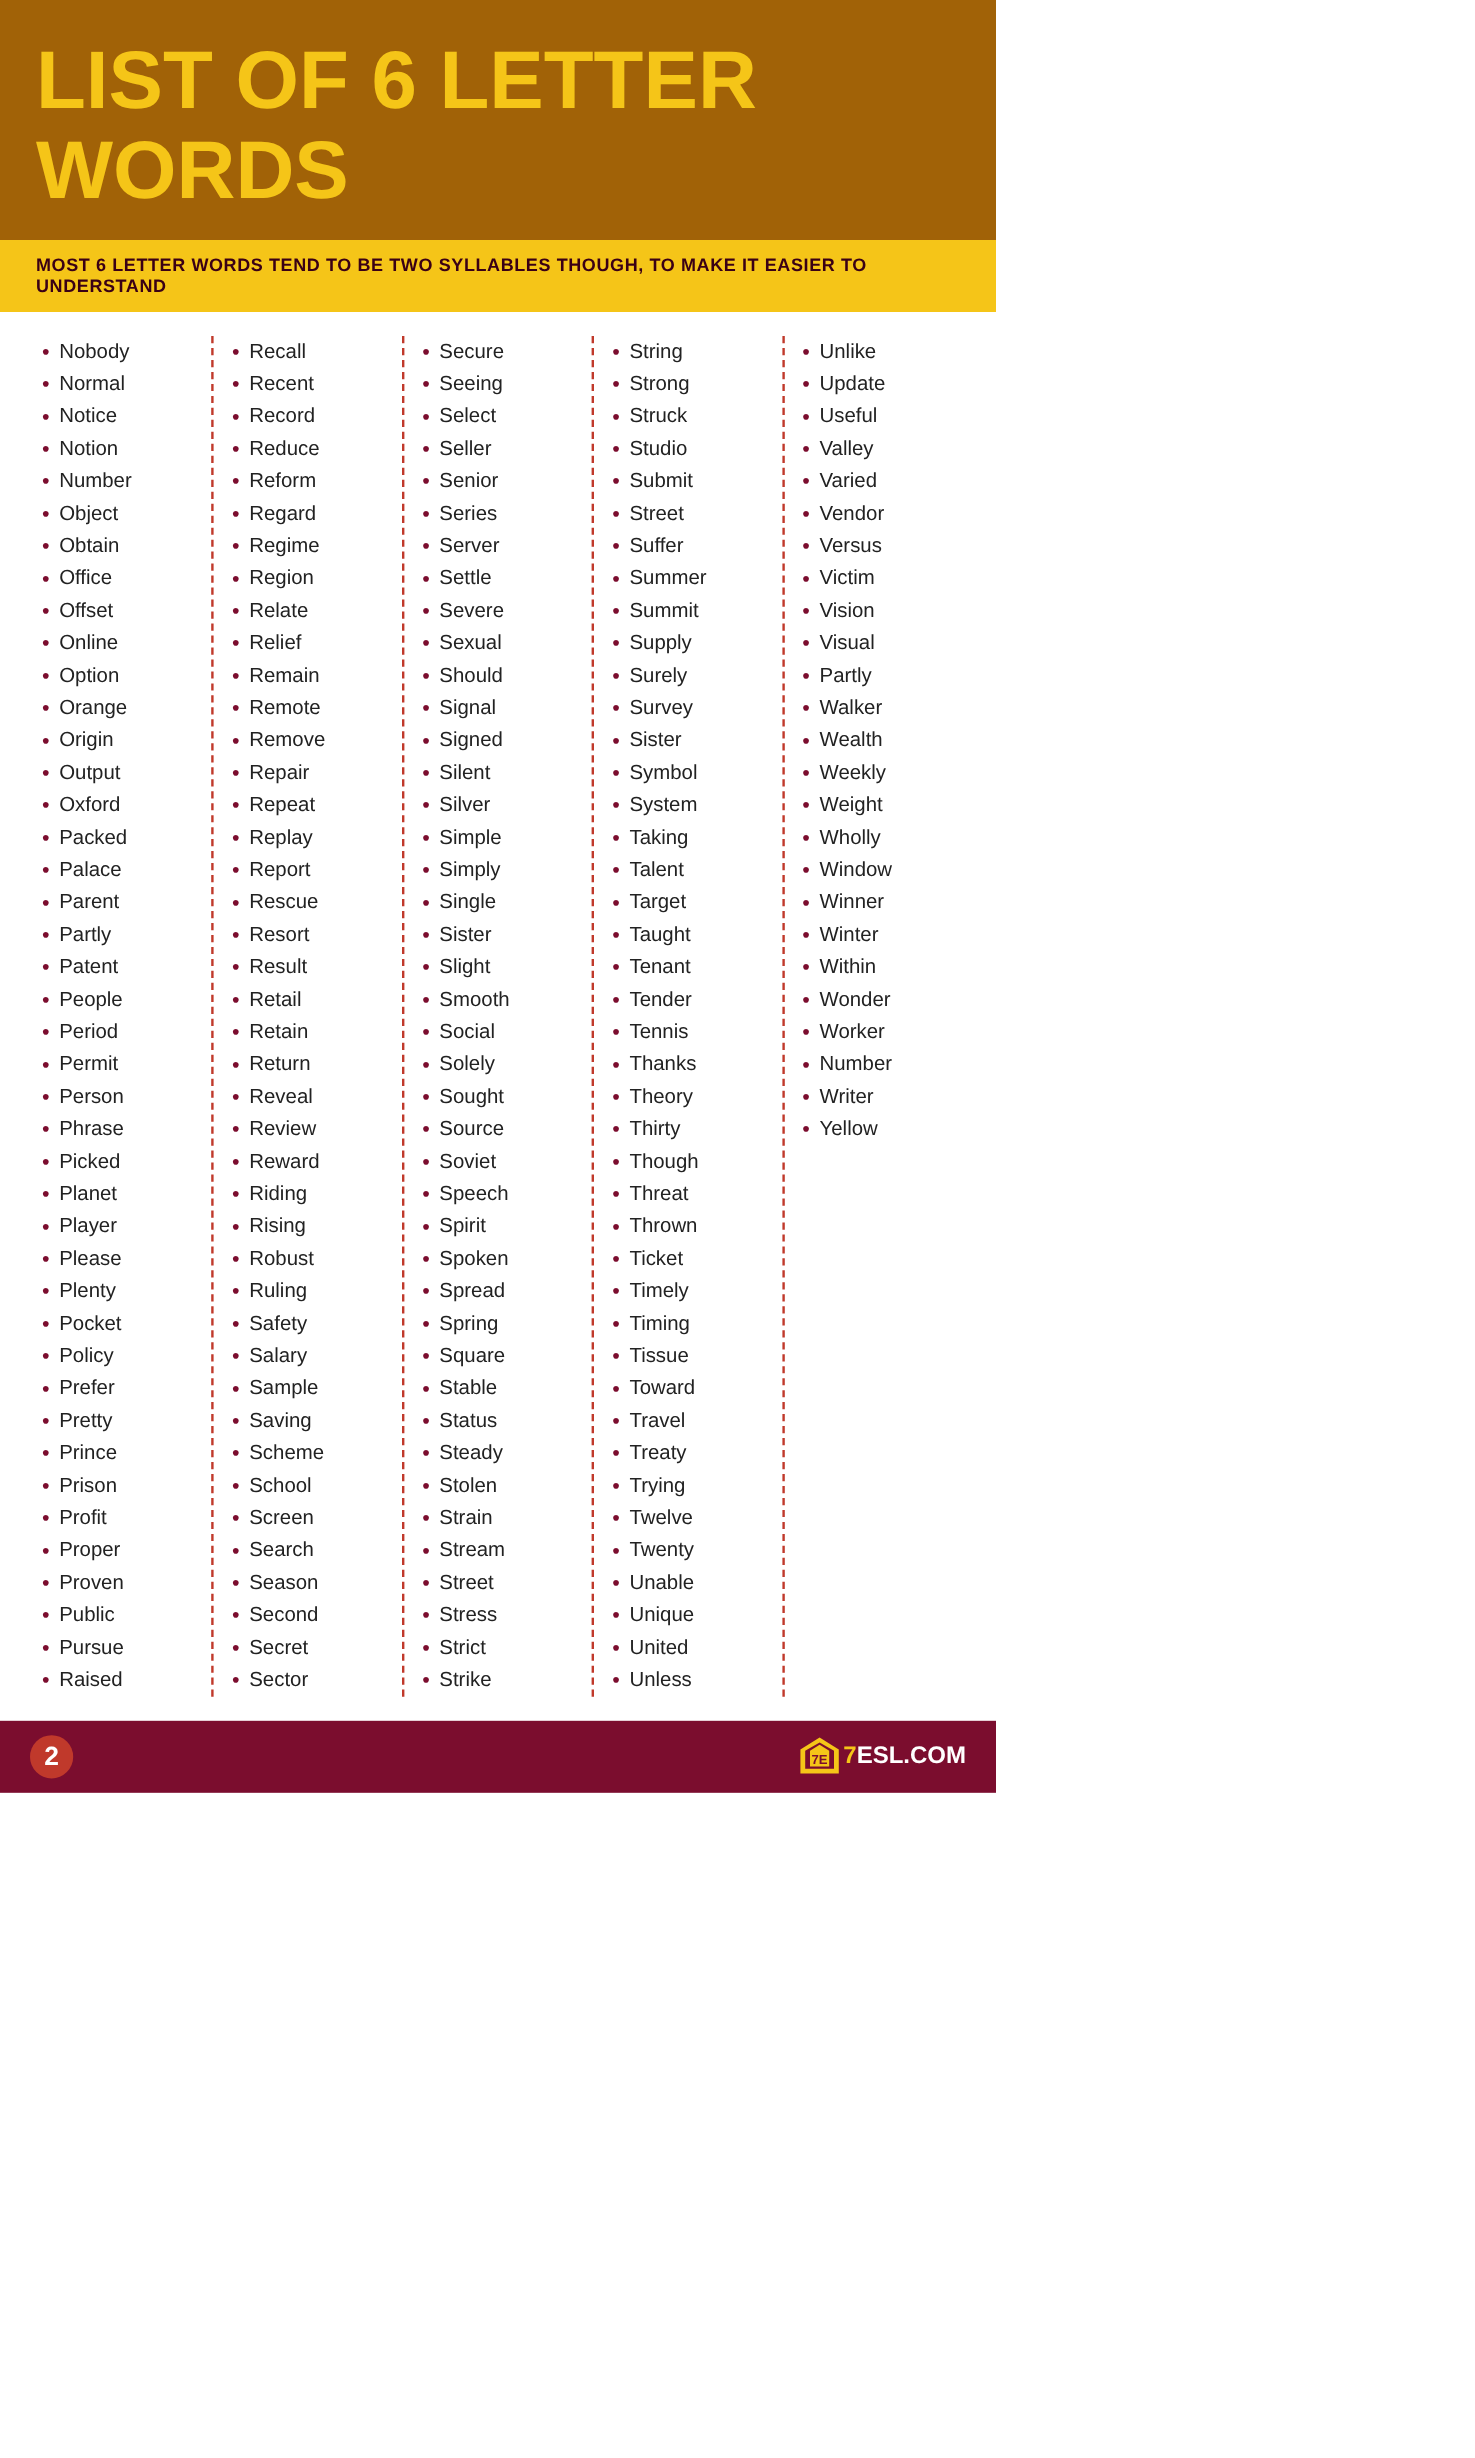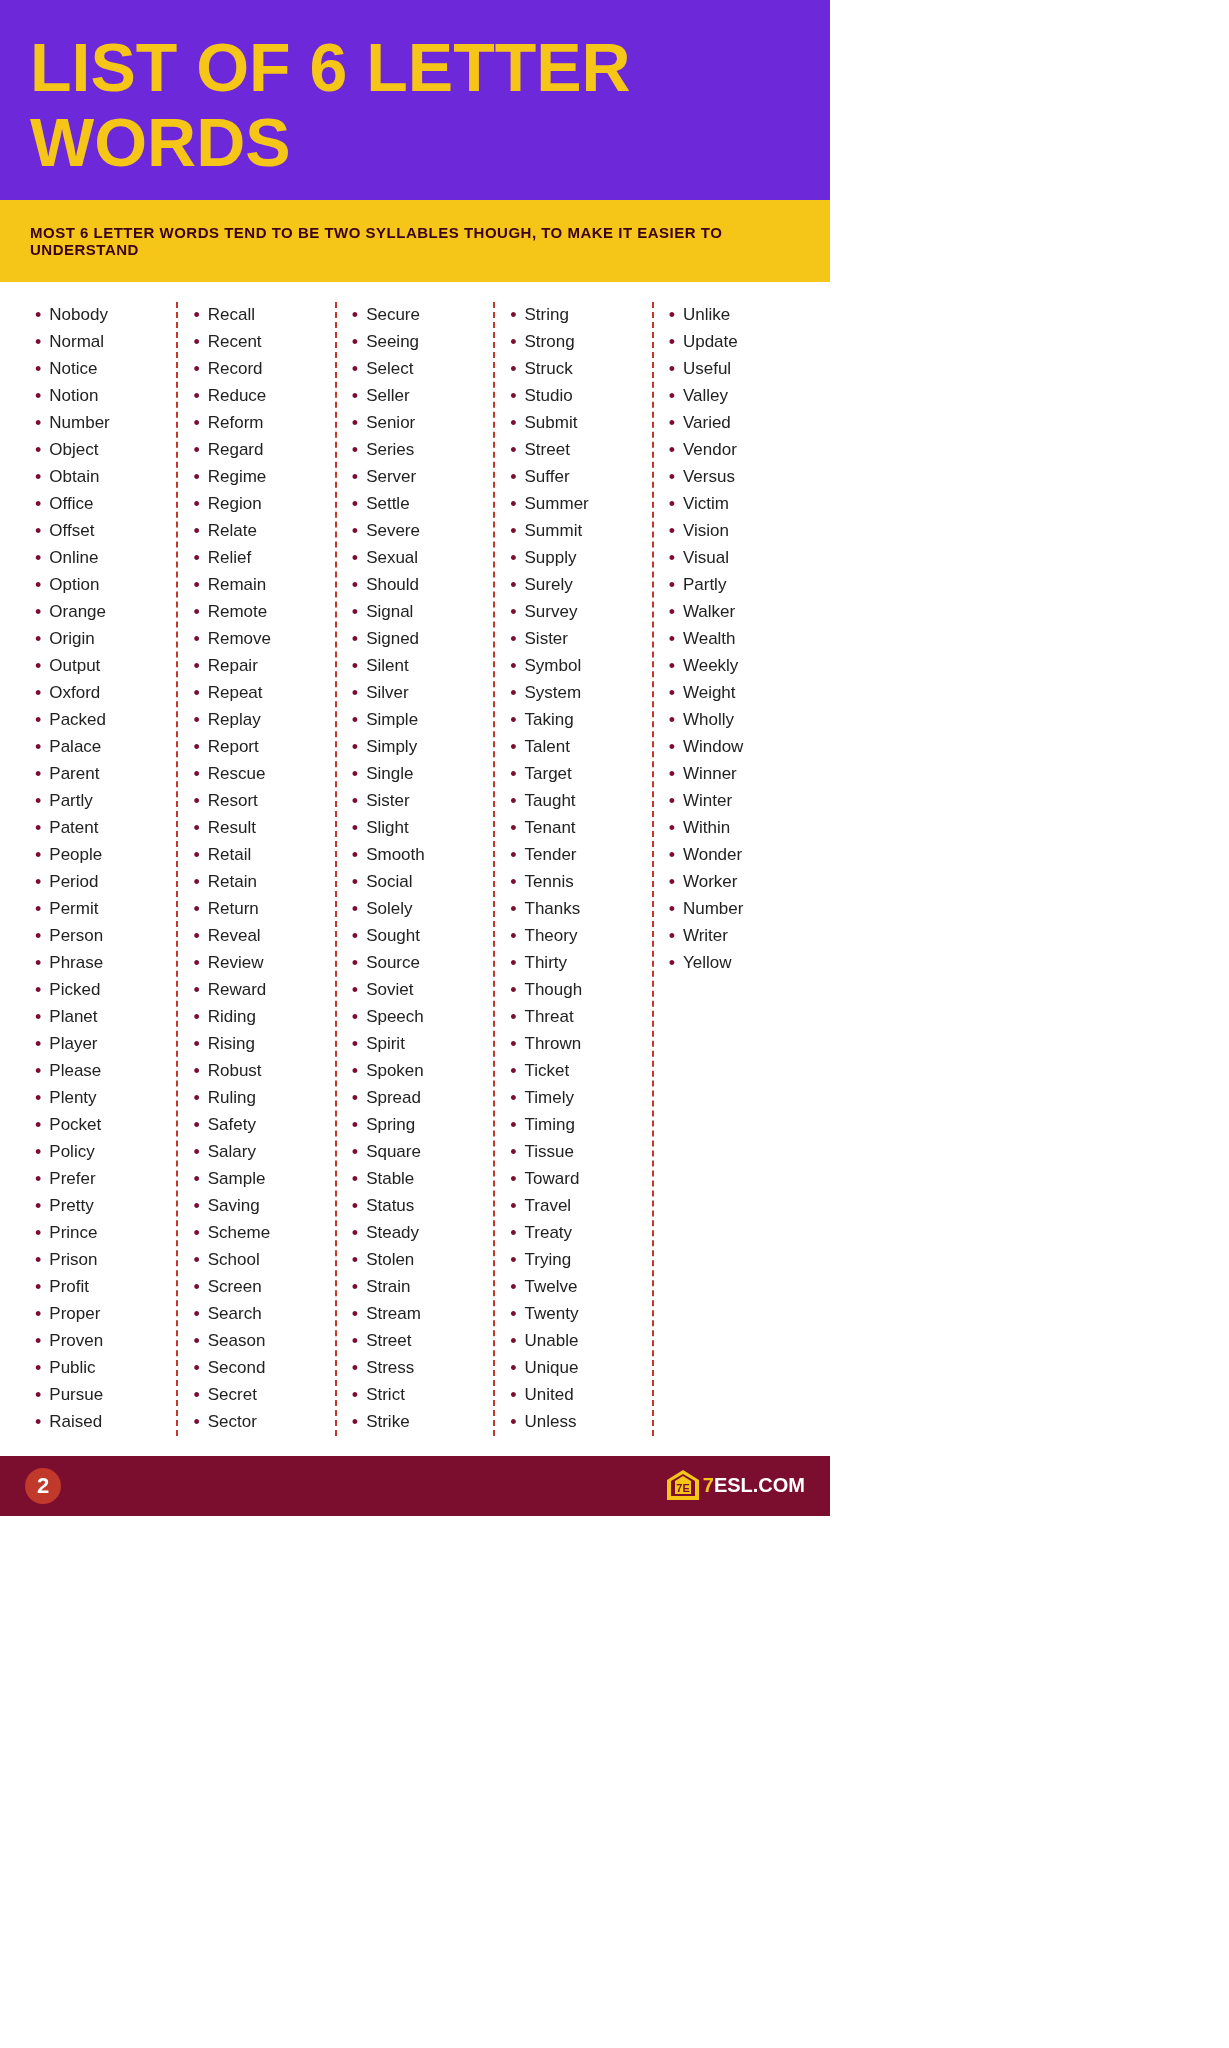--- a/index.html
+++ b/index.html
@@ -3,33 +3,33 @@
   <meta charset="utf-8">
   <style>
     * { margin: 0; padding: 0; box-sizing: border-box; }
     body {
       font-family: Arial, sans-serif;
       background: #fff;
       width: 830px;
       min-height: 2048px;
     }
     .header {
-      background: #6d28d9;
+      background: #a16207;
       padding: 30px 30px 20px 30px;
     }
     .main-title {
       color: #f5c518;
       font-size: 68px;
       font-weight: 900;
       line-height: 1.1;
       text-transform: uppercase;
     }
     .subtitle-bar {
       background: #f5c518;
-      padding: 24px 30px;
+      padding: 13px 30px;
       margin: 0;
     }
     .subtitle-text {
       color: #3a0015;
       font-size: 15px;
       font-weight: 900;
       text-transform: uppercase;
       letter-spacing: 0.5px;
     }
     .content {

